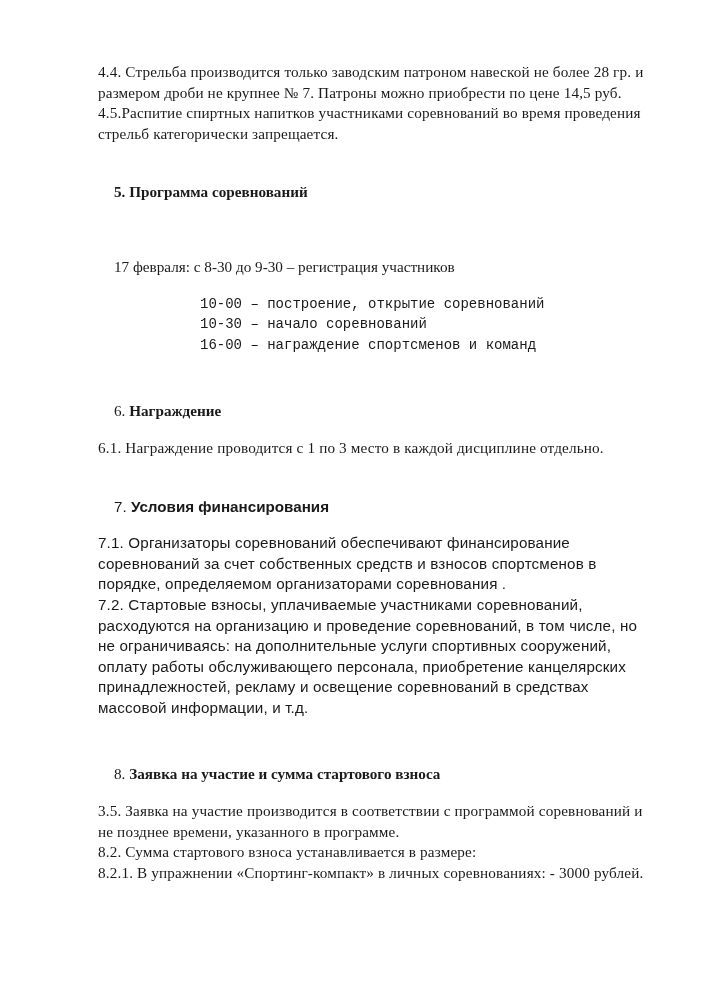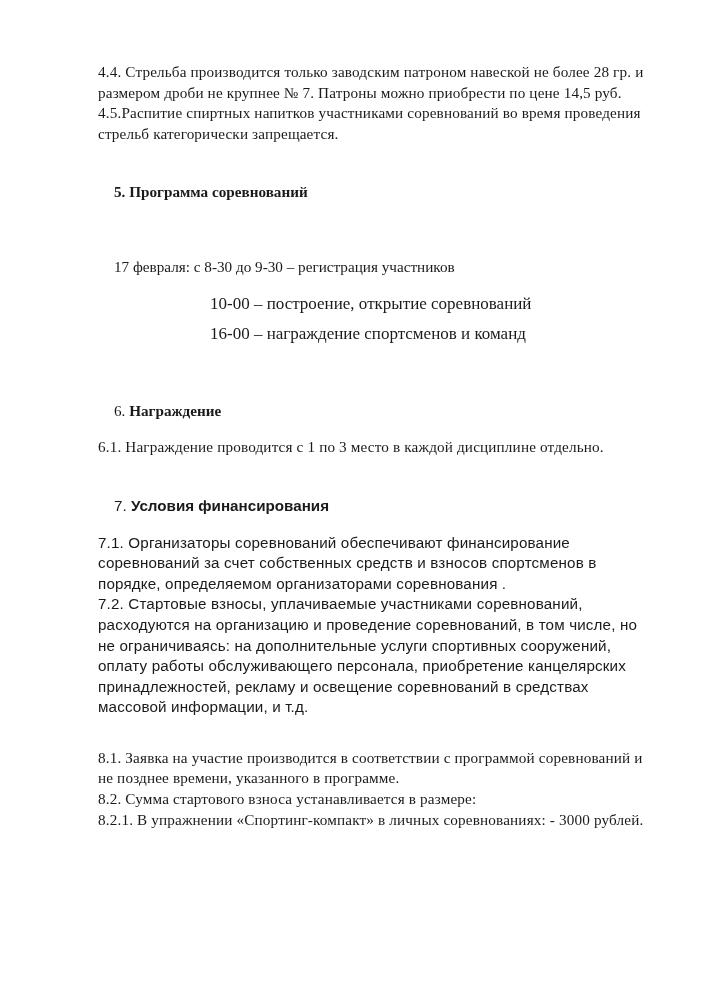--- a/index.html
+++ b/index.html
@@ -50,24 +50,25 @@
     margin: 16px;
   }
 
   .heading .num-light {
     font-weight: normal;
   }
   .gap-lg { height: 22px; }
   .gap-xl { height: 30px; }
 
   .sched-line {
-    font-size: 17px;
+    font-size: 14px;
     line-height: 20.6px;
-    margin: 10px;
+    margin: 0;
     padding-left: 102px;
+    font-family: Liberation Mono, monospace;
   }
 
   .sched-first {
     font-size: 15.2px;
     line-height: 20.6px;
     margin: 16px;
     padding-left: 0;
   }
 
   .block-7 {
@@ -85,35 +86,37 @@
     <p class="para">4.5.Распитие спиртных напитков участниками соревнований  во время проведения стрельб категорически запрещается.</p>
 
     <div class="gap-lg"></div>
 
     <p class="heading">5. Программа соревнований</p>
 
     <div class="gap-lg"></div>
 
     <p class="sched-first">17 февраля: с 8-30 до 9-30 – регистрация участников</p>
     <p class="sched-line">10-00 – построение, открытие соревнований</p>
+    <p class="sched-line">10-30 – начало соревнований</p>
     <p class="sched-line">16-00 – награждение спортсменов и команд</p>
 
     <div class="gap-xl"></div>
 
     <p class="heading"><span class="num-light">6. </span><span>Награждение</span></p>
     <p class="para">6.1.  Награждение проводится с 1 по 3 место в каждой дисциплине отдельно.</p>
 
     <div class="gap-lg"></div>
 
     <div class="block-7">
       <p class="heading"><span class="num-light">7. </span><span>Условия финансирования</span></p>
       <p class="para">7.1. Организаторы соревнований обеспечивают финансирование соревнований за счет собственных средств  и взносов спортсменов в порядке, определяемом организаторами соревнования .</p>
       <p class="para">7.2. Стартовые взносы, уплачиваемые участниками соревнований, расходуются на организацию и проведение соревнований, в том числе, но не ограничиваясь: на дополнительные услуги спортивных сооружений, оплату работы обслуживающего персонала, приобретение канцелярских принадлежностей, рекламу и освещение соревнований в средствах массовой информации, и т.д.</p>
     </div>
 
     <div class="gap-xl"></div>
 
-    <p class="para">8.1. Заявка на участие производится в соответствии с программой соревнований и не позднее времени, указанного в программе.</p>
+    <p class="heading"><span class="num-light">8. </span><span>Заявка на участие и сумма стартового взноса</span></p>
+    <p class="para">3.5. Заявка на участие производится в соответствии с программой соревнований и не позднее времени, указанного в программе.</p>
     <p class="para">8.2. Сумма стартового взноса устанавливается в размере:</p>
     <p class="para">8.2.1. В упражнении «Спортинг-компакт» в личных соревнованиях:  - 3000 рублей.</p>
 
   </div>
 </div>
 
 </body></html>

